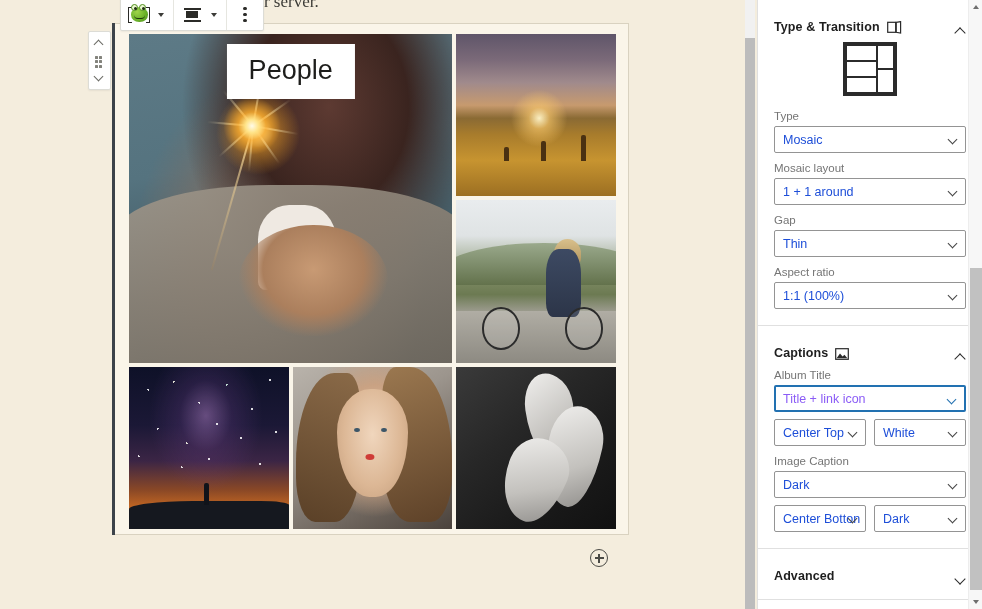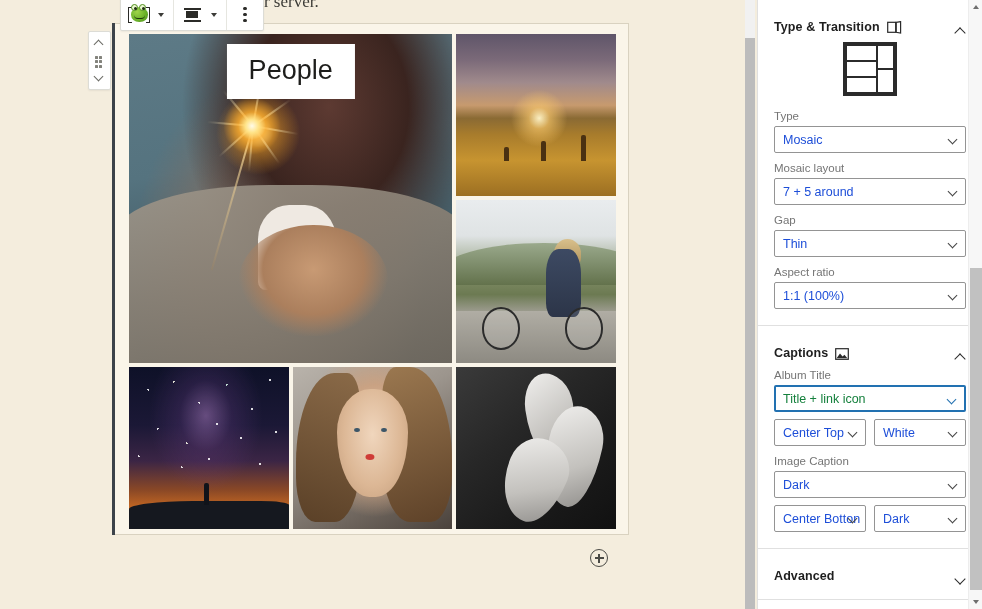--- a/index.html
+++ b/index.html
@@ -370,21 +370,21 @@
     width: 9px; height: 6px;
   }
   .select-box .sel-chev::before {
     content:""; position:absolute; left:0; top:0;
     width: 6px; height: 6px;
     border-left: 1.4px solid #444; border-bottom: 1.4px solid #444;
     transform: rotate(-45deg);
   }
   .select-box.focused {
     border: 2px solid #2271b1;
-    color: #15803d;
+    color: #8b5cf6;
     padding: 0 22px 0 7px;
   }
   .select-box.focused .sel-chev::before { border-color: #2271b1; }
   .select-row { display: flex; gap: 8px; margin-top: 7px; }
   .select-row .select-box { flex: 1 1 0; min-width: 0; }
 
   
   .sb-scroll {
     position: absolute; right: 0; top: 0;
     width: 14px; height: 609px;
@@ -583,21 +583,21 @@
       </div>
 
       <label class="field-label">Type</label>
       <div class="select-box">
         <span>Mosaic</span>
         <span class="sel-chev"></span>
       </div>
 
       <label class="field-label">Mosaic layout</label>
       <div class="select-box">
-        <span>7 + 5 around</span>
+        <span>1 + 1 around</span>
         <span class="sel-chev"></span>
       </div>
 
       <label class="field-label">Gap</label>
       <div class="select-box">
         <span>Thin</span>
         <span class="sel-chev"></span>
       </div>
 
       <label class="field-label">Aspect ratio</label>

